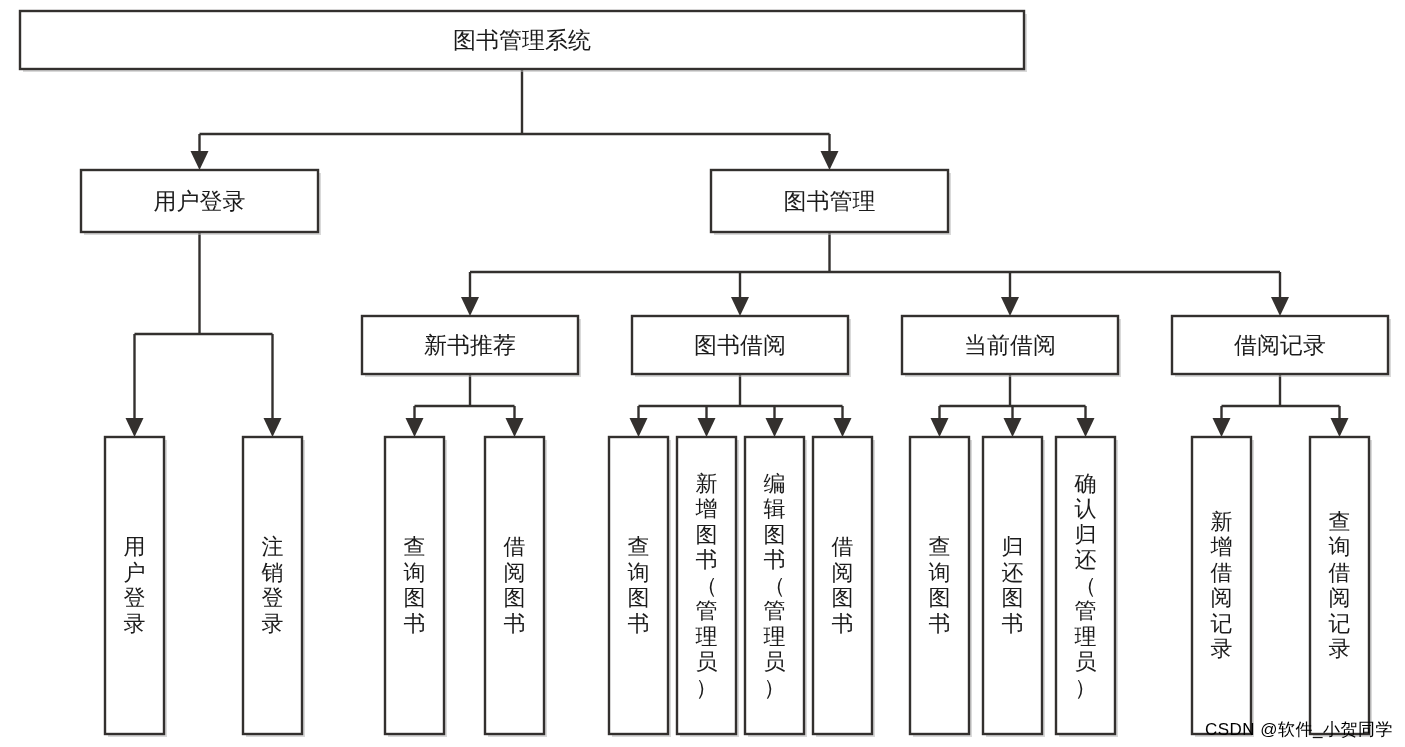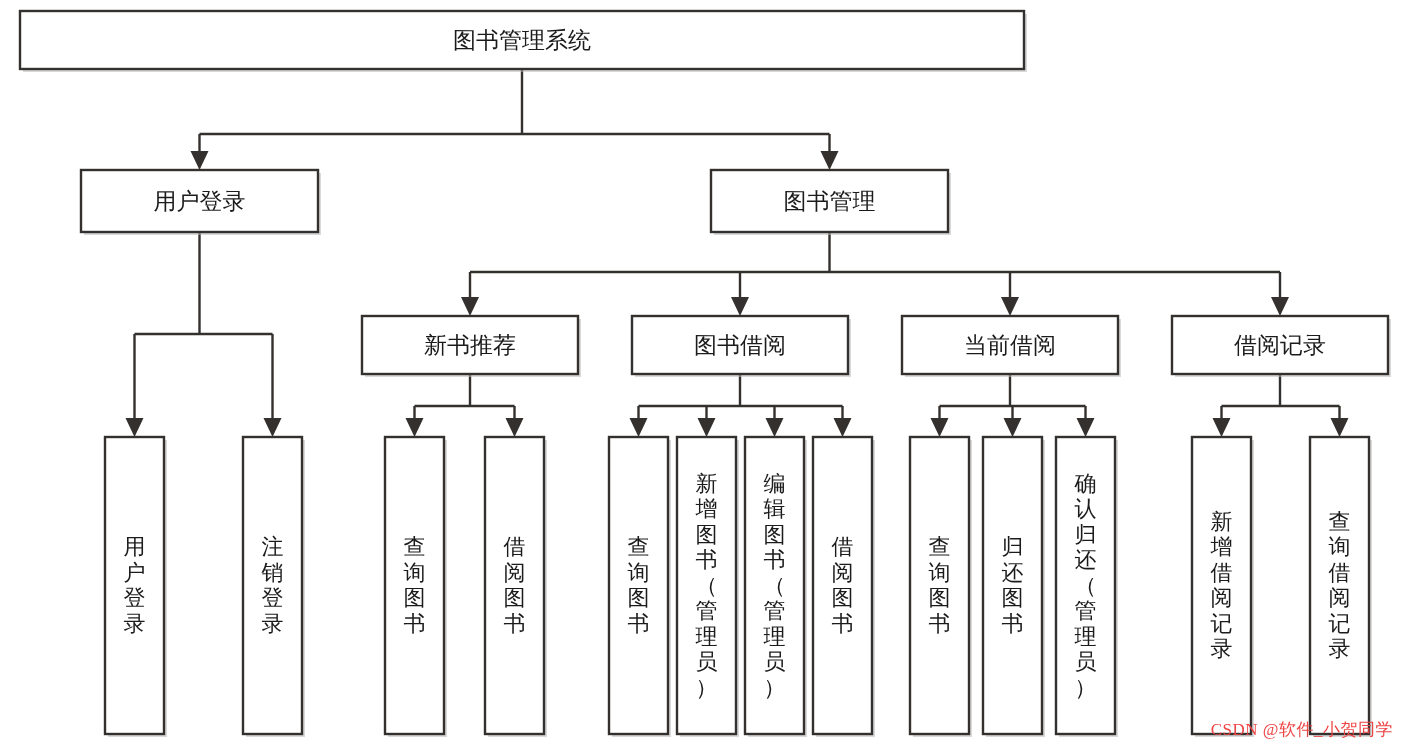--- a/index.html
+++ b/index.html
@@ -50,23 +50,23 @@
   .node-label-v {
     font-family: "DejaVu Sans", "Liberation Sans", sans-serif;
     font-size: 22px;
     fill: #1b1b1b;
     text-anchor: middle;
   }
   .watermark {
     position: absolute;
     right: 12px;
     bottom: 6px;
-    font-family: Liberation Serif, serif;
+    font-family: Liberation Sans, sans-serif;
     font-size: 17px;
-    color: #ef4444;
+    color: #000000;
     letter-spacing: 0.5px;
     white-space: nowrap;
     pointer-events: none;
   }
 </style>
 </head>
 <body>
 
 <svg id="diagram" viewBox="0 0 1405 747">
   <g id="edges-layer">

